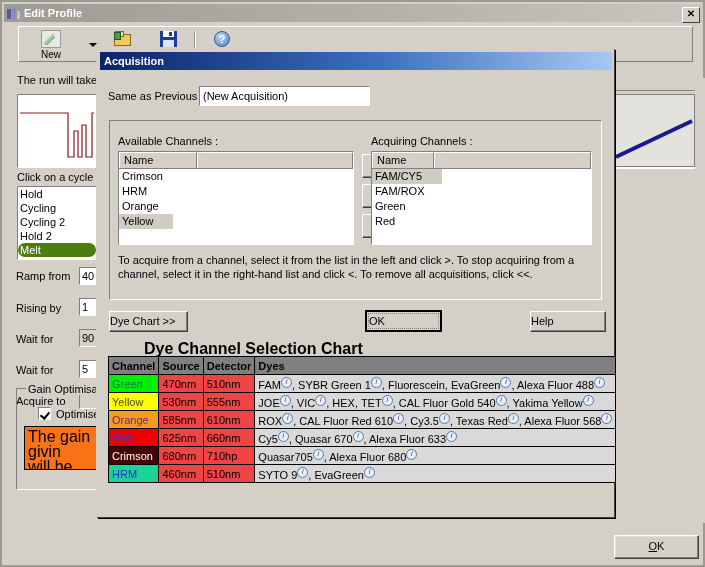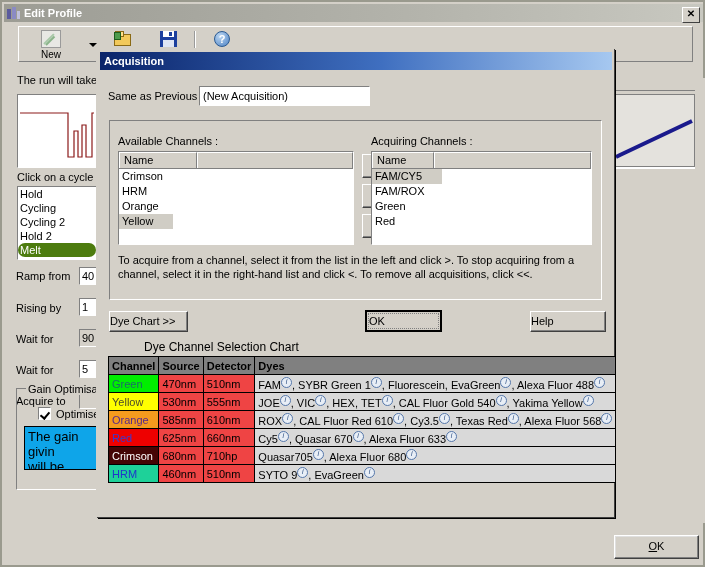--- a/index.html
+++ b/index.html
@@ -66,22 +66,22 @@
     font-size:11px;line-height:16px;padding-left:2px;box-sizing:border-box;height:18px;overflow:hidden;white-space:nowrap;}
   .field.gray{background:#d4d0c8;}
 
   
   .gain-group{position:absolute;left:14px;top:386px;width:86px;height:100px;
     border:1px solid #fff;border-left-color:#808080;border-top-color:#808080;}
   .gain-legend{position:absolute;left:24px;top:381px;background:#d4d0c8;padding:0 2px;font-size:11px;white-space:nowrap;}
   .chk{position:absolute;left:36px;top:405px;width:13px;height:13px;background:#fff;
     border:1px solid #808080;border-right-color:#fff;border-bottom-color:#fff;box-sizing:border-box;}
   .chk:after{content:"";position:absolute;left:3px;top:2px;width:4px;height:7px;border:solid #000;border-width:0 2px 2px 0;transform:rotate(40deg);}
-  .tip{position:absolute;left:22px;top:424px;width:82px;height:44px;background:#0ea5e9;border:1px solid #000;
-    font-size:13px;line-height:15px;padding:2px 3px;box-sizing:border-box;overflow:hidden;}
+  .tip{position:absolute;left:22px;top:424px;width:82px;height:44px;background:#f97316;border:1px solid #000;
+    font-size:16px;line-height:15px;padding:2px 3px;box-sizing:border-box;overflow:hidden;}
 
   
   .right-panel{position:absolute;left:611px;top:76px;width:94px;height:445px;background:#d4d0c8;}
   .rp-top{position:absolute;left:0;top:0;width:82px;height:12px;background:#d4d0c8;border-bottom:1px solid #808080;}
   .rp-graph{position:absolute;left:0px;top:16px;width:82px;height:73px;background:#e4e2dd;border:1px solid #808080;box-sizing:border-box;}
   .rp-under{position:absolute;left:0px;top:89px;width:82px;height:2px;background:#fff;}
   .ok-bottom{position:absolute;left:612px;top:533px;width:83px;height:22px;background:#d4d0c8;
     border:1px solid #fff;border-right-color:#404040;border-bottom-color:#404040;
     font-size:11px;text-align:center;line-height:20px;box-shadow:inset -1px -1px 0 #808080, inset 1px 1px 0 #dfdfdf;}
   .ok-bottom u{text-decoration:underline;}
@@ -118,21 +118,21 @@
 
   .helptext{position:absolute;font-size:11px;line-height:14px;width:480px;}
 
   .btn{position:absolute;background:#d4d0c8;border:1px solid #fff;border-right-color:#404040;border-bottom-color:#404040;
     box-shadow:inset -1px -1px 0 #808080;font-size:11px;text-align:left;box-sizing:border-box;}
   .btn.default{border:2px solid #000;box-shadow:none;background:#d4d0c8;}
   .btn.default .inner{position:absolute;left:1px;top:1px;right:1px;bottom:1px;
     border:1px dotted #808080;box-sizing:border-box;line-height:14px;}
 
   
-  .dyechart-title{position:absolute;font-size:12px;font-weight:normal;padding-left:36px;}
+  .dyechart-title{position:absolute;font-size:16px;font-weight:bold;padding-left:36px;}
   .dyetable{position:absolute;border-collapse:collapse;font-size:11px;background:#d9d9d9;}
   .dyetable td,.dyetable th{border:1px solid #000;padding:0 3px;height:18px;box-sizing:border-box;white-space:nowrap;}
   .dyetable th{background:#808080;font-weight:bold;text-align:left;color:#000;}
   .dyetable td.num{background:#ef4444;}
   .dyetable td.dyes{background:#d9d9d9;}
   sup.info{display:inline-block;width:9px;height:9px;border:1px solid #5577aa;border-radius:50%;
     font-size:7px;line-height:8px;text-align:center;color:#2a4d80;background:#e8eef6;vertical-align:super;margin-left:0px;font-style:italic;}
 </style>
 </head>
 <body>

